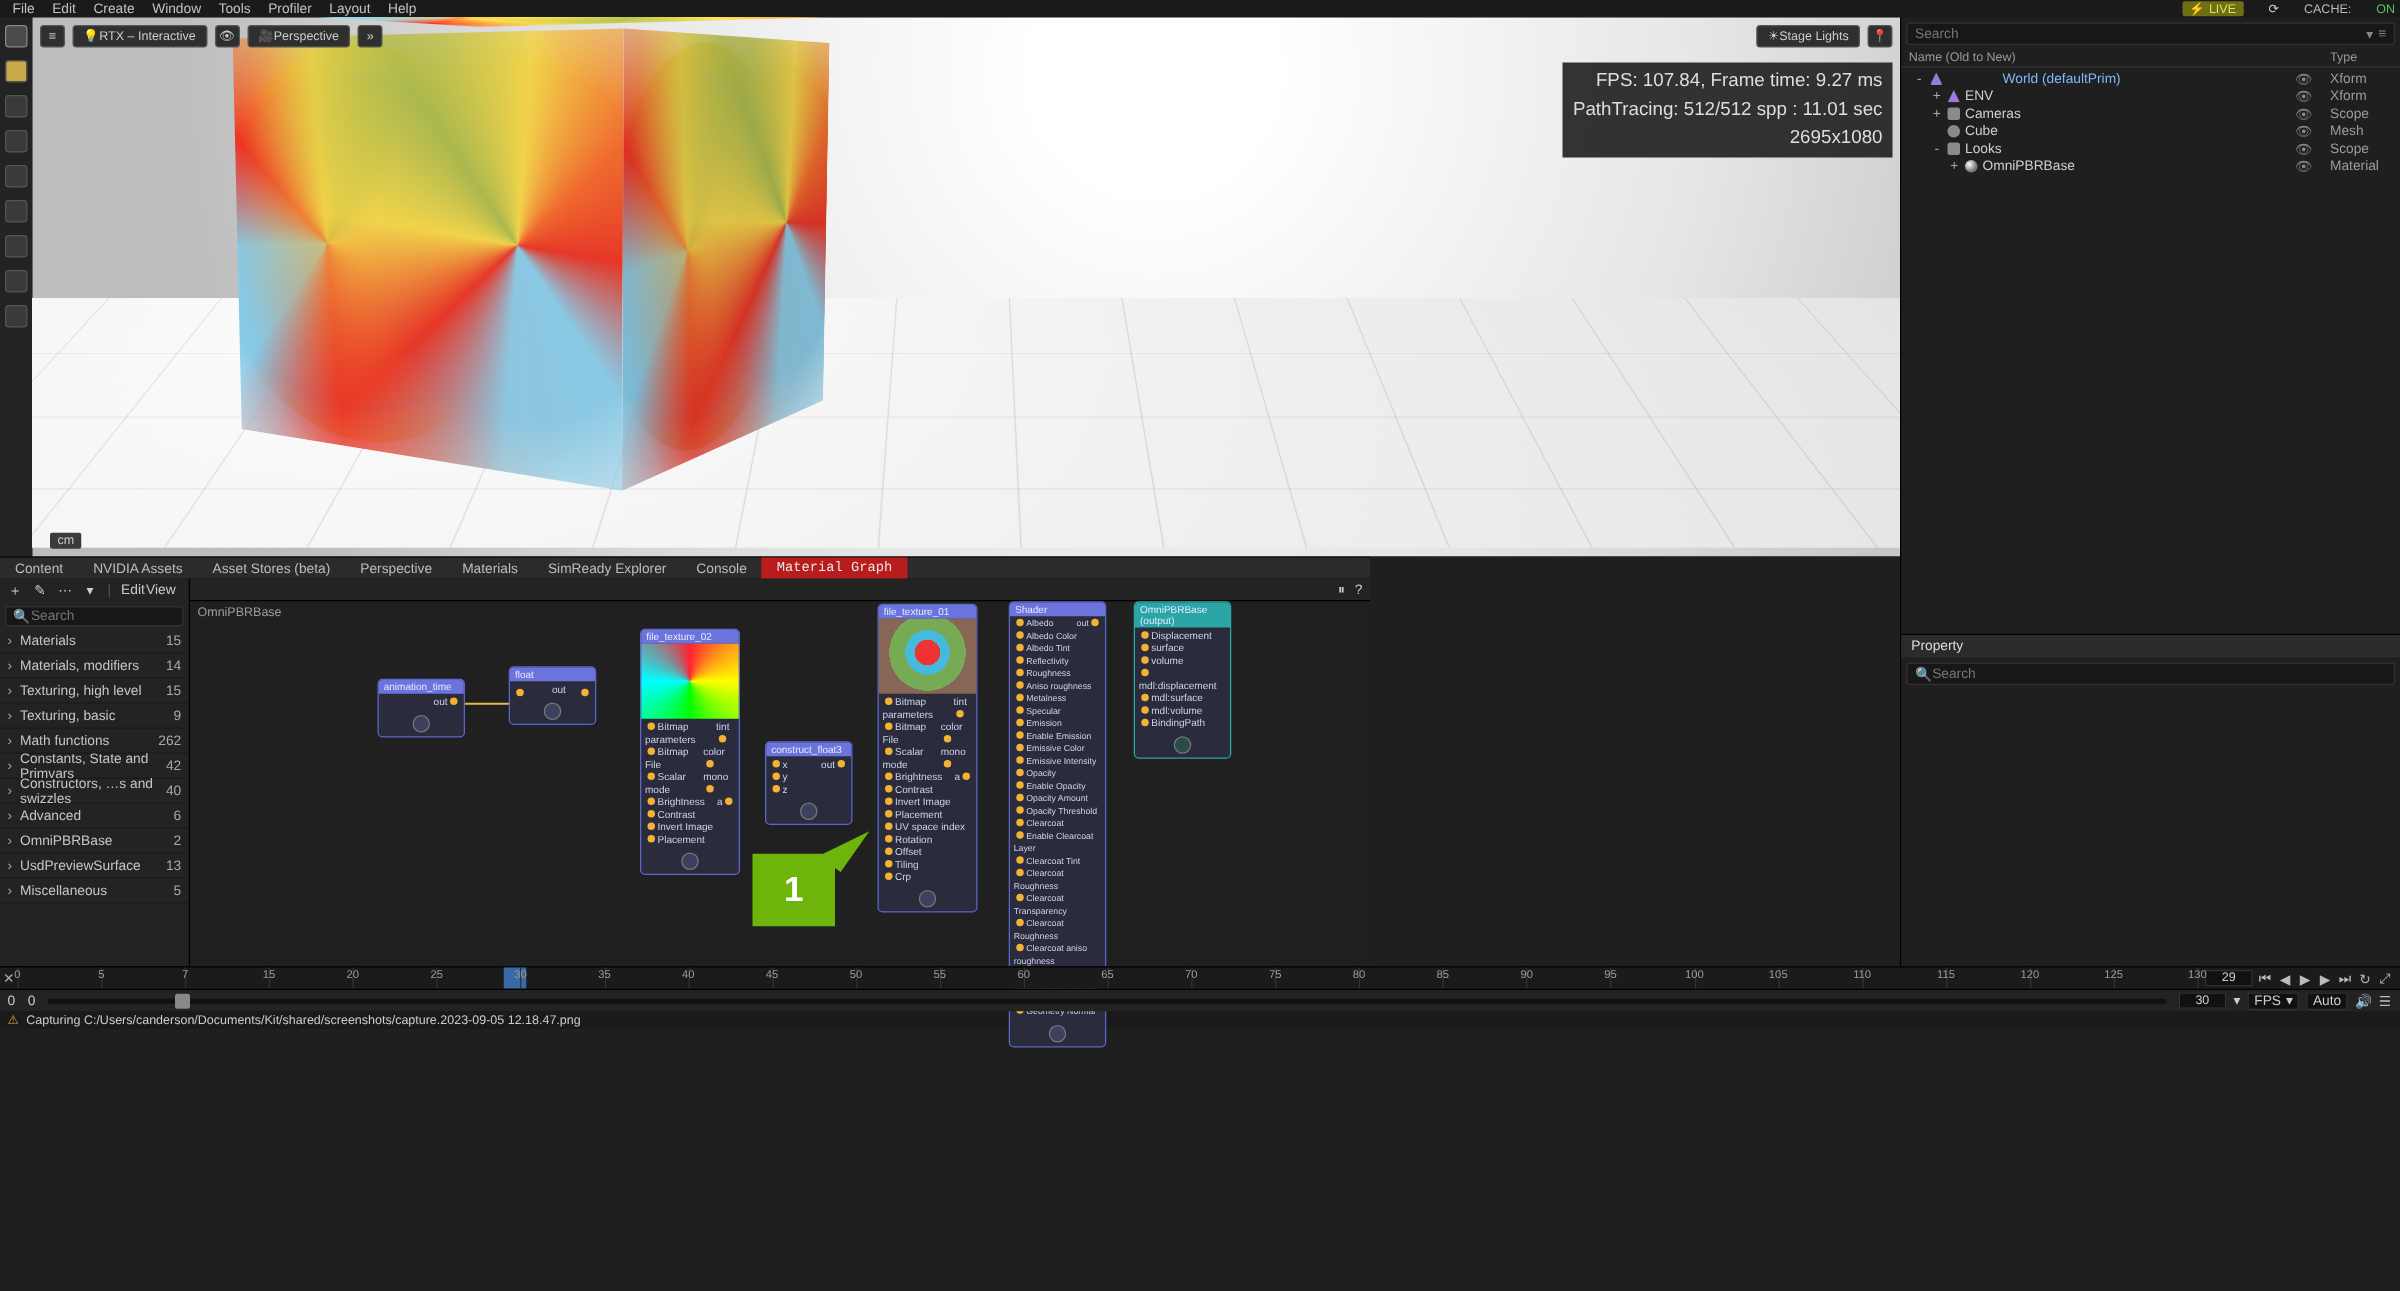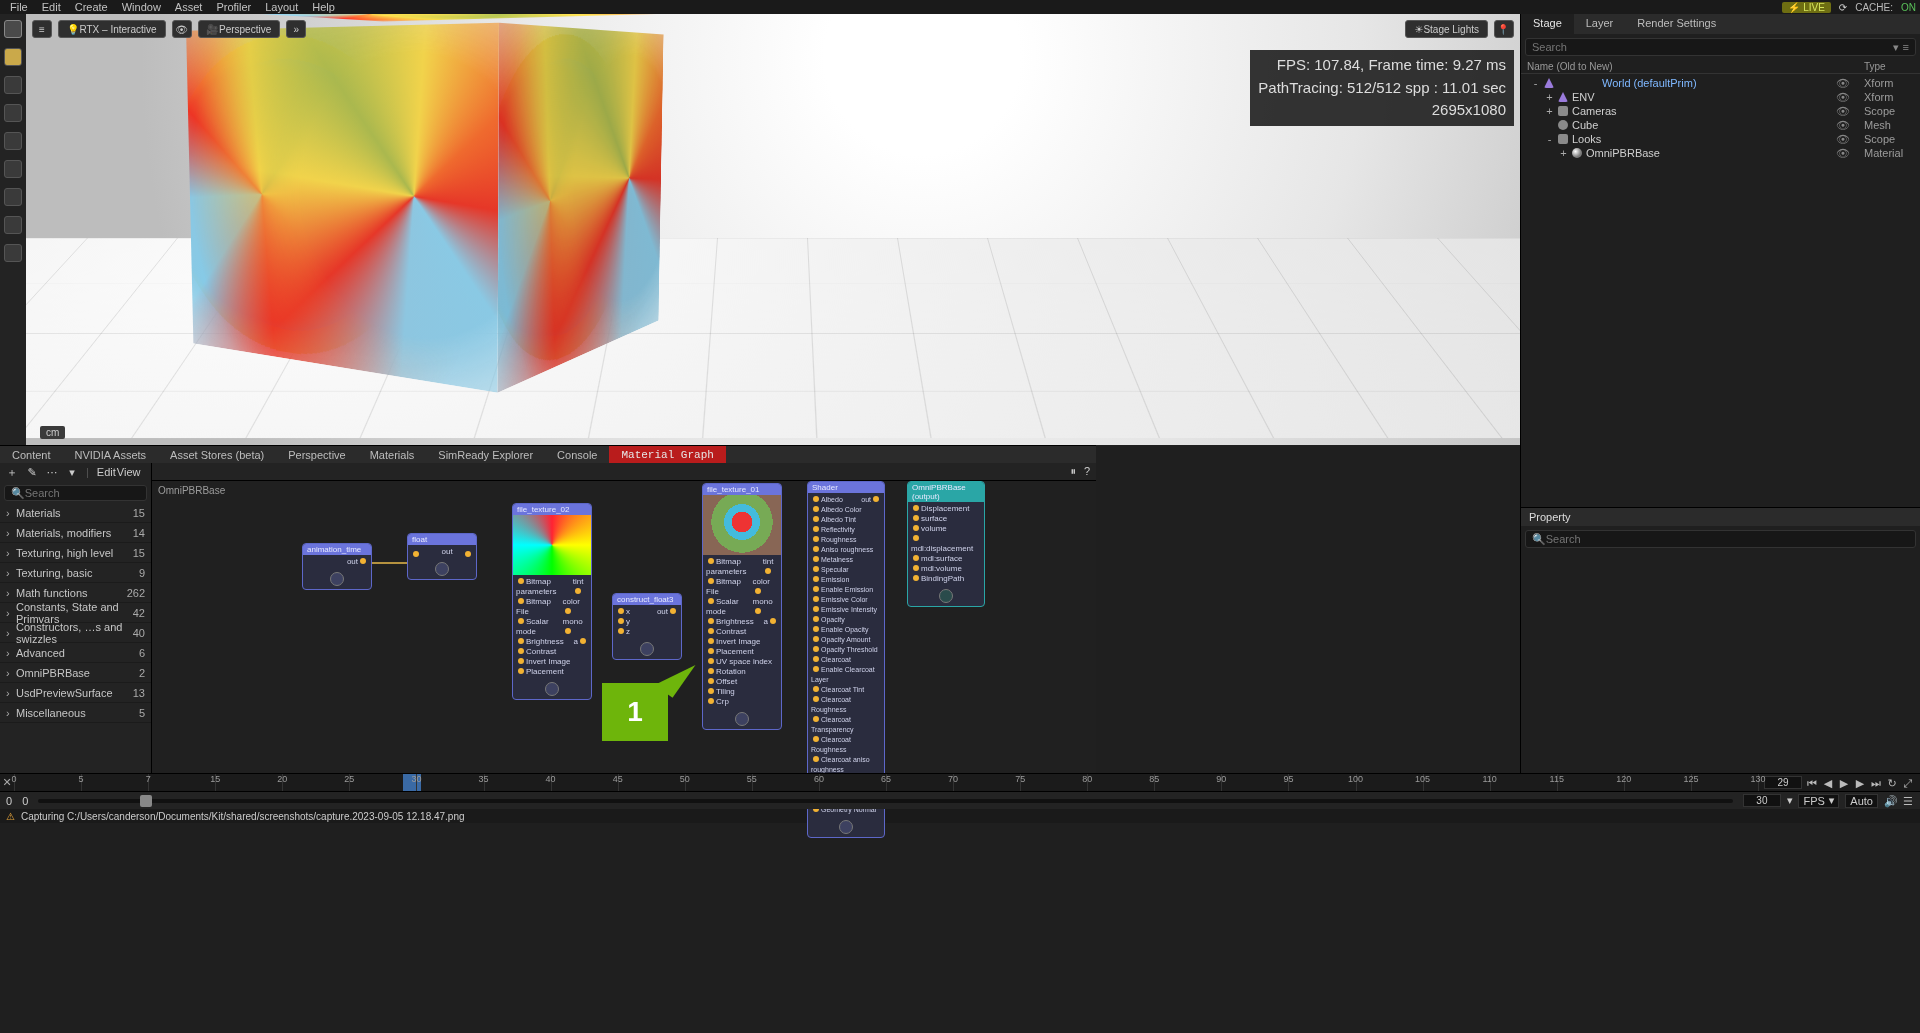--- a/index.html
+++ b/index.html
@@ -1,19 +1,19 @@
 <!DOCTYPE html>
 <html><head>
 <meta charset="utf-8">
 <style>
 * { margin: 0; padding: 0; box-sizing: border-box; font-family: "Segoe UI", Arial, sans-serif; }
 html, body { width: 1920px; height: 1033px; background: #1f1f1f; color: #cccccc; font-size: 11px; overflow: hidden; user-select: none; }
 .menubar { height: 14px; background: #1a1a1a; display:flex; align-items:center; padding-left:4px; gap:2px; }
 .menubar-item { padding: 0 6px; color: #c2c2c2; cursor: pointer; }
-.top-right { position:absolute; right:4px; top:0; height:14px; display:flex; align-items:center; gap:8px; font-size:10px; }
+.top-right { position:absolute; right:4px; top:0; height:14px; display:flex; align-items:center; gap:20px; font-size:10px; }
 .live-btn { background:#6e6e12; color:#d6e55d; padding:0 6px; border-radius:2px; }
 .cache { color:#bababa; }
 .cache-on { color:#59c159; }
 
 .main-row { display:flex; height: 431px; }
 .left-toolbar { width:26px; background:#232323; display:flex; flex-direction:column; align-items:center; padding-top:6px; gap:10px; }
 .lt-btn { width:18px; height:18px; background:#3a3a3a; border:1px solid #555; border-radius:3px; cursor:pointer; }
 .lt-btn.sel { background:#4a4a4a; border-color:#888; }
 
 .viewport-wrap { flex:1; background:#000; position:relative; }
@@ -147,21 +147,21 @@
 .warn { color:#e0a13a;}
 </style>
 </head>
 <body>
 
 <div class="menubar">
   <span class="menubar-item">File</span>
   <span class="menubar-item">Edit</span>
   <span class="menubar-item">Create</span>
   <span class="menubar-item">Window</span>
-  <span class="menubar-item">Asset</span>
+  <span class="menubar-item">Tools</span>
   <span class="menubar-item">Profiler</span>
   <span class="menubar-item">Layout</span>
   <span class="menubar-item">Help</span>
   <div class="top-right">
     <span class="live-btn"><span>⚡ </span><span>LIVE</span></span>
     <span>⟳</span>
     <span class="cache">CACHE:</span>
     <span class="cache-on">ON</span>
   </div>
 </div>
@@ -222,25 +222,20 @@
     </div>
     <div class="vp-stats">
       <div>FPS: 107.84, Frame time: 9.27 ms</div>
       <div>PathTracing: 512/512 spp : 11.01 sec</div>
       <div>2695x1080</div>
     </div>
     <div class="vp-cm">cm</div>
   </div>
 
   <div class="right-col" style="height:761px;">
-    <div class="right-tabs">
-      <div class="rtab active">Stage</div>
-      <div class="rtab">Layer</div>
-      <div class="rtab">Render Settings</div>
-    </div>
     <div class="stage-search">
       <input placeholder="Search" style="">
       <span>▾</span>
       <span style="margin-left:4px">≡</span>
     </div>
     <div class="stage-hdr">
       <div class="c1">Name (Old to New)</div>
       <div style="width:50px">Type</div>
     </div>
     <div class="stage-body" id="stage-tree">

